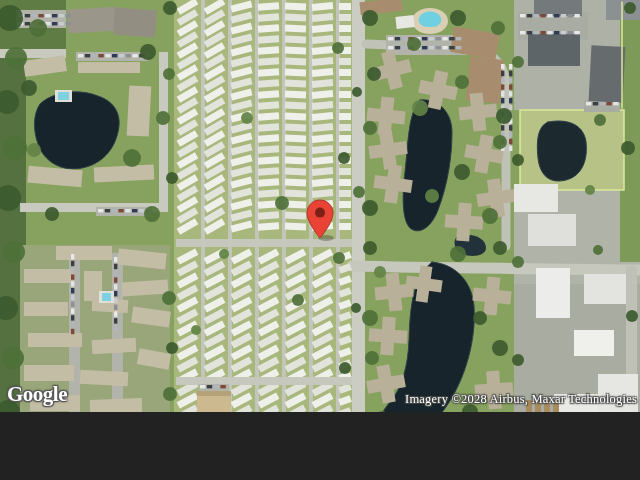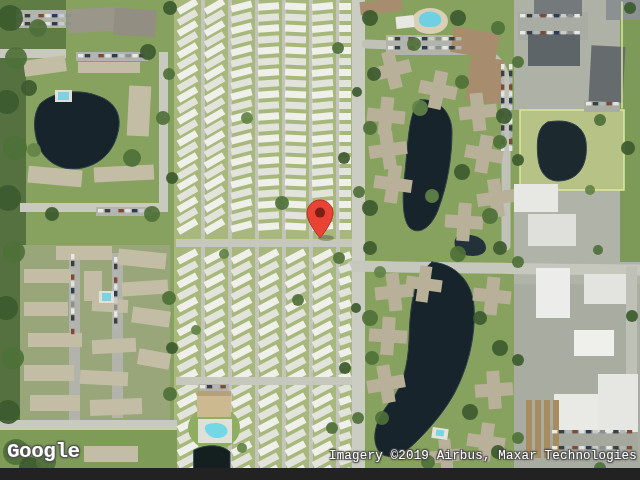--- a/index.html
+++ b/index.html
@@ -1,17 +1,17 @@
 <!DOCTYPE html>
 <html><head>
 <meta charset="utf-8">
 <style>
   html,body{margin:0;padding:0;background:#222;}
-  .viewport{position:relative;width:640px;height:468px;overflow:hidden;
-    font-family:Liberation Mono, monospace;background:#1d4ed8;cursor:default;}
+  .viewport{position:relative;width:640px;height:412px;overflow:hidden;
+    font-family:Liberation Serif, serif;background:#1d4ed8;cursor:default;}
   #terrain{position:absolute;left:0;top:0;width:640px;height:480px;display:block;}
   .pin{position:absolute;left:296px;top:194px;}
   .google-logo{position:absolute;left:7px;bottom:5px;color:#fff;
     font-size:21px;font-weight:700;letter-spacing:-0.5px;
     text-shadow:-1px -1px 1px #555,1px -1px 1px #555,-1px 1px 1px #555,1px 1px 1px #555,0 0 3px rgba(40,40,40,.9);}
   .attribution{position:absolute;right:3px;bottom:5px;color:#fff;
     font-size:12.5px;letter-spacing:0.2px;
     text-shadow:-1px -1px 1px #4a4a4a,1px -1px 1px #4a4a4a,-1px 1px 1px #4a4a4a,1px 1px 1px #4a4a4a,0 0 3px rgba(40,40,40,.95);}
 </style>
 </head>
@@ -671,14 +671,14 @@
       <circle cx="590" cy="190" r="5" fill="#628347" opacity="0.92"></circle>
     </svg>
 
   <svg class="pin" width="48" height="48" viewBox="0 0 48 48" xmlns="http://www.w3.org/2000/svg">
     <ellipse cx="30" cy="44" rx="8" ry="3" fill="rgba(0,0,0,0.25)"></ellipse>
     <path stroke="#a93226" stroke-width="1" d="M24 6 C16.8 6 11 11.8 11 19 c0 9.8 13 25 13 25 s13 -15.2 13 -25 C37 11.8 31.2 6 24 6 Z" fill="#EA4335"></path>
     <circle cx="24" cy="18.6" r="5" fill="#7e1f16"></circle>
   </svg>
 
   <div class="google-logo">Google</div>
-  <div class="attribution">Imagery ©2019 Airbus, Maxar Technologies</div>
+  <div class="attribution">Imagery ©2028 Airbus, Maxar Technologies</div>
 </div>
 
 </body></html>

